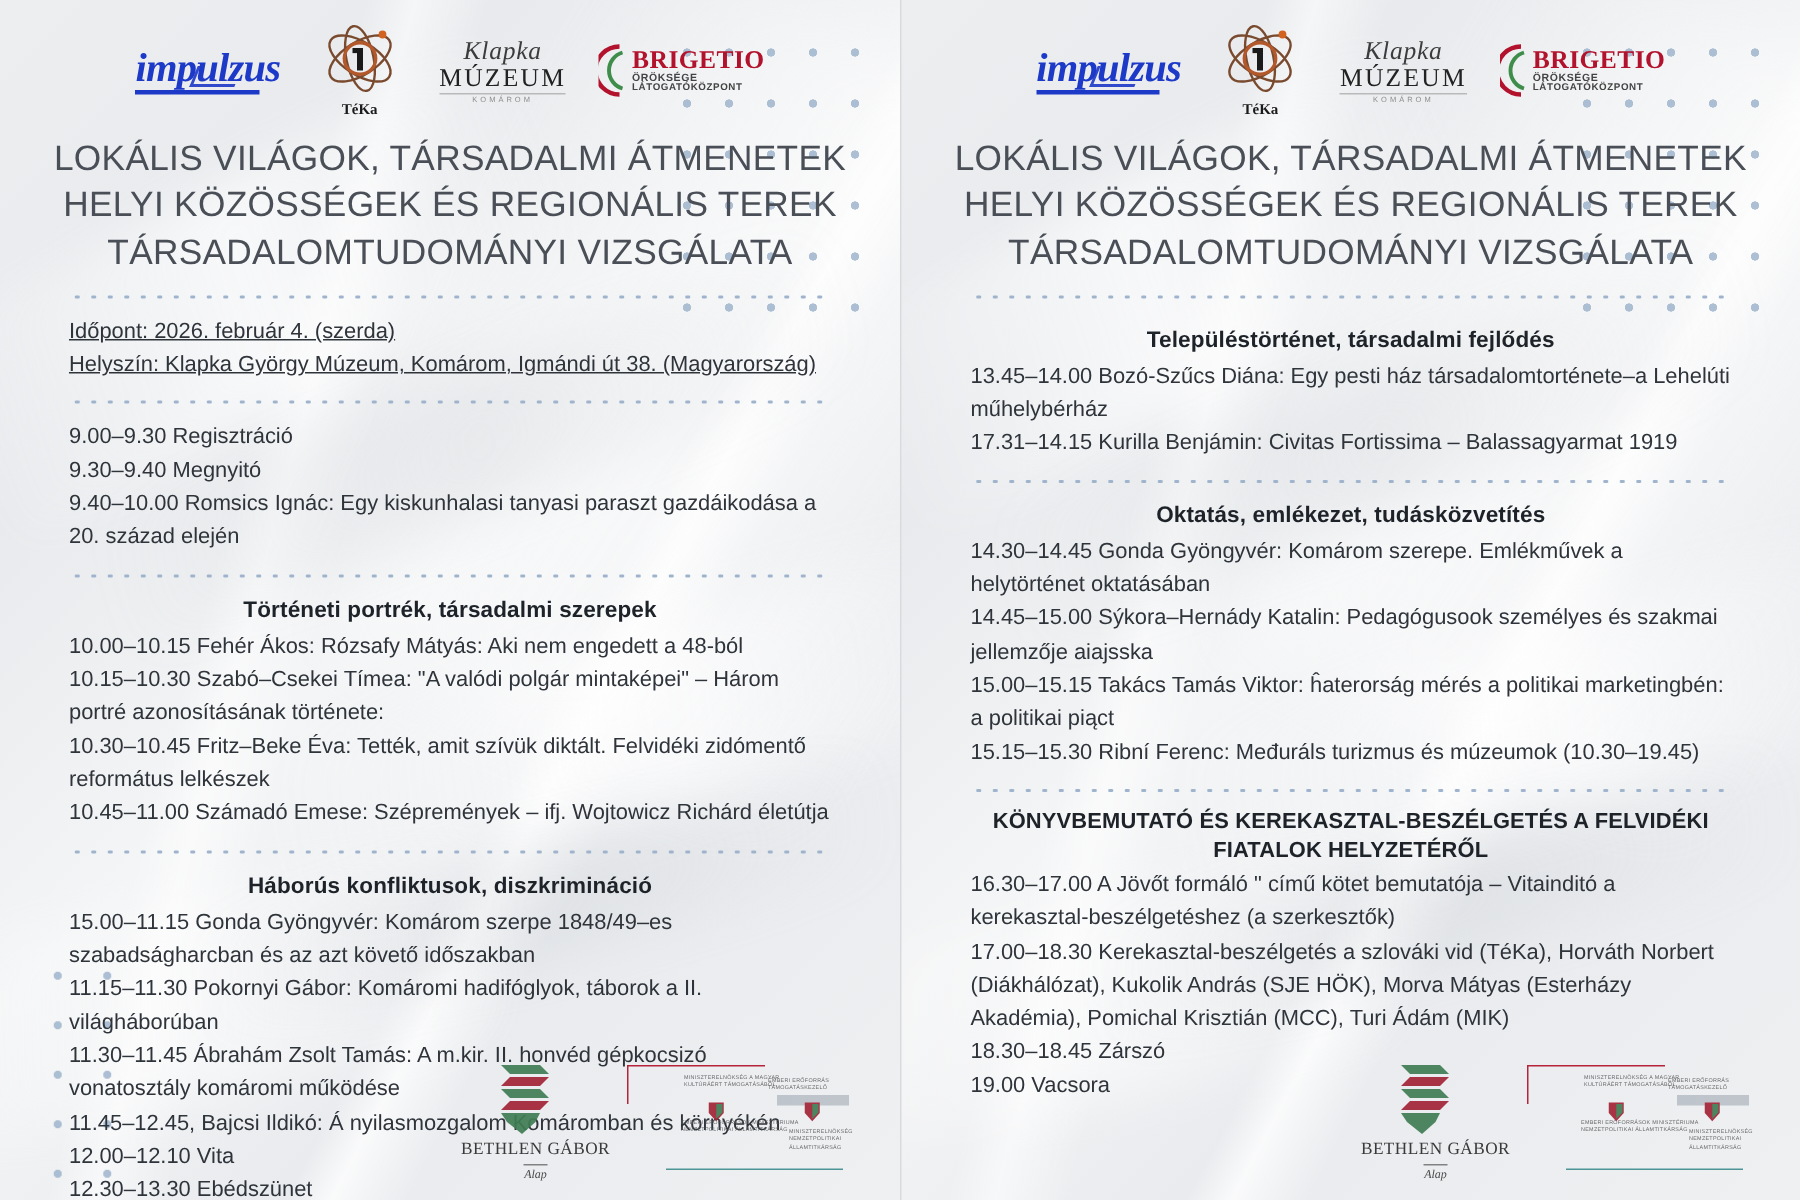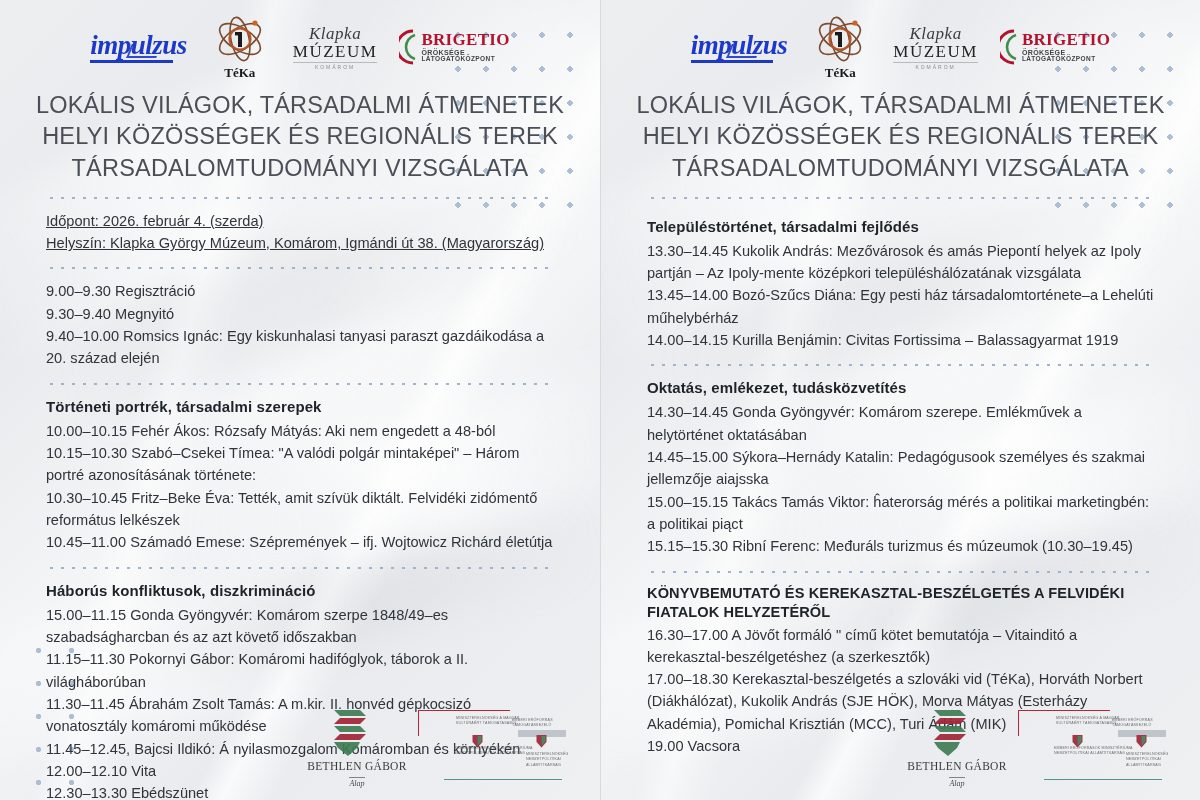--- a/index.html
+++ b/index.html
@@ -108,21 +108,21 @@
   .logo-teka {
     width: 62px; height: 64px;
     position: relative;
     display: flex; flex-direction: column;
     align-items: center; justify-content: flex-end;
   }
   .logo-teka .atom { position: absolute; left: 6px; top: 0; width: 50px; height: 48px; }
   .logo-teka .tname {
     font-family: "Liberation Serif", serif;
     font-weight: 700;
-    font-size: 13px;
+    font-size: 10px;
     color: #1a1a1a;
     line-height: 1;
   }
 
   .logo-muzeum { text-align: center; line-height: 1; }
   .logo-muzeum .script {
     font-family: "Liberation Serif", serif;
     font-style: italic;
     font-size: 17px;
     color: #3c3c3c;
@@ -189,20 +189,21 @@
 
   .meta-line { white-space: nowrap; text-decoration: underline; }
 
   .block { }
   .block h3 {
     font-size: 15px;
     font-weight: 700;
     color: #1e2329;
     margin-bottom: 1px;
     letter-spacing: .1px;
+    text-align: center;
   }
   .block h3.caps {
     font-size: 14.6px;
     line-height: 1.3;
     margin-bottom: 2px;
   }
   .block p { margin: 0; }
 
   
   .funders {
@@ -426,23 +427,22 @@
     <div class="title">
       <span class="l">LOKÁLIS VILÁGOK, TÁRSADALMI ÁTMENETEK</span>
       <span class="l">HELYI KÖZÖSSÉGEK ÉS REGIONÁLIS TEREK</span>
       <span class="l">TÁRSADALOMTUDOMÁNYI VIZSGÁLATA</span>
     </div>
 
     <div class="sep"></div>
 
     <div class="content block" style="padding-top:6px;">
       <h3>Településtörténet, társadalmi fejlődés</h3>
-      <p>13.30–14.45 Kukolik András: Mezővárosok és amás Piepontí helyek az Ipoly partján – Az Ipoly-mente középkori településhálózatának vizsgálata</p>
       <p>13.45–14.00 Bozó-Szűcs Diána: Egy pesti ház társadalomtorténete–a Lehelúti műhelybérház</p>
-      <p>14.00–14.15 Kurilla Benjámin: Civitas Fortissima – Balassagyarmat 1919</p>
+      <p>17.31–14.15 Kurilla Benjámin: Civitas Fortissima – Balassagyarmat 1919</p>
     </div>
 
     <div class="sep"></div>
 
     <div class="content block">
       <h3>Oktatás, emlékezet, tudásközvetítés</h3>
       <p>14.30–14.45 Gonda Gyöngyvér: Komárom szerepe. Emlékművek a helytörténet oktatásában</p>
       <p>14.45–15.00 Sýkora–Hernády Katalin: Pedagógusook személyes és szakmai jellemzője aiajsska</p>
       <p>15.00–15.15 Takács Tamás Viktor: ĥaterorság mérés a politikai marketingbén: a politikai piąct</p>
       <p>15.15–15.30 Ribní Ferenc: Međuráls turizmus és múzeumok (10.30–19.45)</p>
@@ -450,20 +450,21 @@
 
     <div class="sep"></div>
 
     <div class="content block">
       <h3 class="caps">
         <span>KÖNYVBEMUTATÓ ÉS KEREKASZTAL-BESZÉLGETÉS A FELVIDÉKI</span><br>
         <span>FIATALOK HELYZETÉRŐL</span>
       </h3>
       <p>16.30–17.00  A Jövőt formáló " című kötet bemutatója – Vitainditó a kerekasztal-beszélgetéshez (a szerkesztők)</p>
       <p>17.00–18.30 Kerekasztal-beszélgetés a szlováki vid (TéKa), Horváth Norbert (Diákhálózat), Kukolik András (SJE HÖK), Morva Mátyas (Esterházy Akadémia), Pomichal Krisztián (MCC), Turi Ádám (MIK)</p>
+      <p>18.30–18.45 Zárszó</p>
       <p>19.00 Vacsora</p>
     </div>
 
     <div class="funders">
       <div class="bg-logo">
         <svg viewBox="0 0 62 52">
           <path d="M8 4 H34 L40 10 H14 Z" fill="#3f7d53"></path>
           <path d="M14 12 H40 L34 18 H8 Z" fill="#a32436"></path>
           <path d="M8 20 H34 L40 26 H14 Z" fill="#3f7d53"></path>
           <path d="M14 28 H40 L34 34 H8 Z" fill="#a32436"></path>

